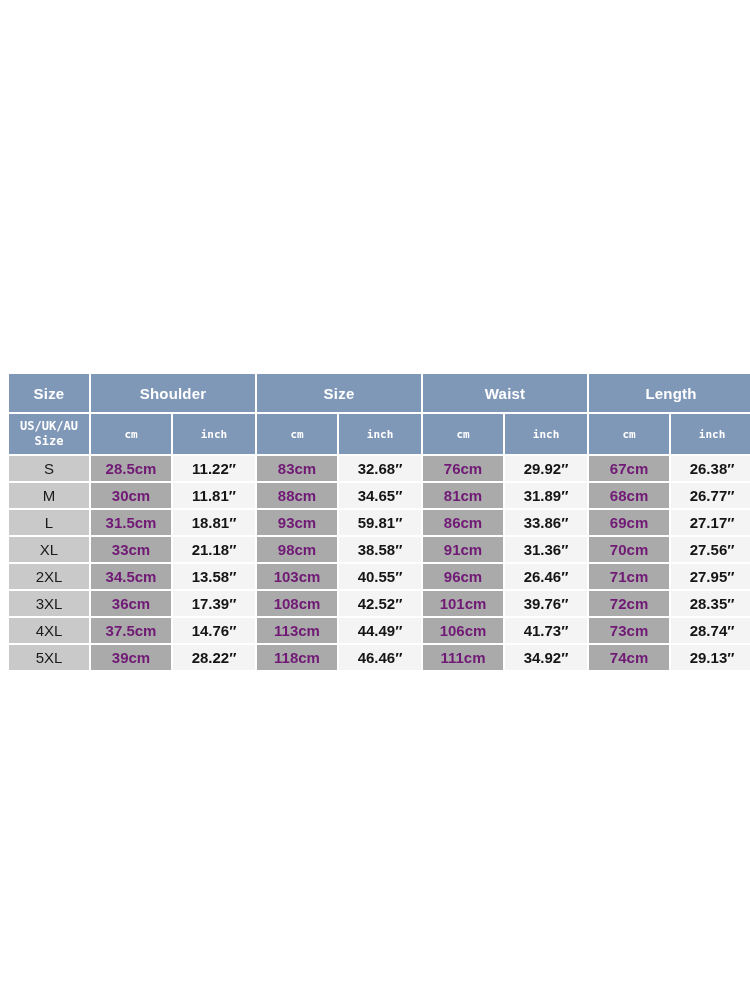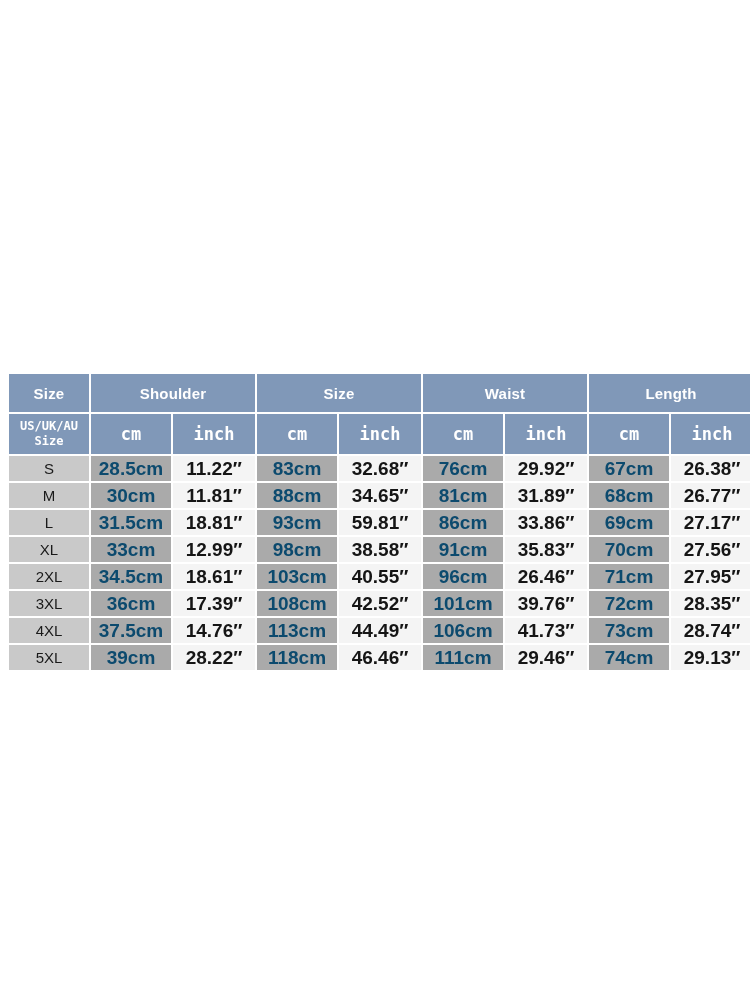--- a/index.html
+++ b/index.html
@@ -42,21 +42,21 @@
   }
 
   
   .unit {
     background: #8098b8;
     color: #ffffff;
     text-align: center;
     vertical-align: middle;
     font-family: "DejaVu Sans Mono", "Liberation Mono", monospace;
     font-weight: bold;
-    font-size: 17px;
+    font-size: 11px;
     height: 38px;
   }
   .unit-size {
     background: #8098b8;
     color: #ffffff;
     text-align: center;
     vertical-align: middle;
     font-family: "DejaVu Sans Mono", "Liberation Mono", monospace;
     font-weight: bold;
     font-size: 12px;
@@ -68,34 +68,34 @@
   td.sz {
     background: #c9c9c9;
     color: #1a1a1a;
     text-align: center;
     vertical-align: middle;
     font-size: 15px;
     height: 23px;
   }
   td.cm {
     background: #aaaaaa;
-    color: #0c4a6e;
-    text-align: center;
-    vertical-align: middle;
-    font-size: 19px;
+    color: #701a75;
+    text-align: center;
+    vertical-align: middle;
+    font-size: 15px;
     font-weight: bold;
     height: 23px;
     margin-top: 32px;
   }
   td.inch {
     background: #f4f4f4;
     color: #151515;
     text-align: center;
     vertical-align: middle;
-    font-size: 19px;
+    font-size: 15px;
     font-weight: bold;
     height: 23px;
   }
 
   
   col.c-size  { width: 80px; }
   col.c-cm    { width: 80px; }
   col.c-inch  { width: 82px; }
 </style>
 </head>
@@ -167,32 +167,32 @@
           <td class="cm">93cm</td>
           <td class="inch">59.81″</td>
           <td class="cm">86cm</td>
           <td class="inch">33.86″</td>
           <td class="cm">69cm</td>
           <td class="inch">27.17″</td>
         </tr>
         <tr>
           <td class="sz">XL</td>
           <td class="cm">33cm</td>
-          <td class="inch">12.99″</td>
+          <td class="inch">21.18″</td>
           <td class="cm">98cm</td>
           <td class="inch">38.58″</td>
           <td class="cm">91cm</td>
-          <td class="inch">35.83″</td>
+          <td class="inch">31.36″</td>
           <td class="cm">70cm</td>
           <td class="inch">27.56″</td>
         </tr>
         <tr>
           <td class="sz">2XL</td>
           <td class="cm">34.5cm</td>
-          <td class="inch">18.61″</td>
+          <td class="inch">13.58″</td>
           <td class="cm">103cm</td>
           <td class="inch">40.55″</td>
           <td class="cm">96cm</td>
           <td class="inch">26.46″</td>
           <td class="cm">71cm</td>
           <td class="inch">27.95″</td>
         </tr>
         <tr>
           <td class="sz">3XL</td>
           <td class="cm">36cm</td>
@@ -215,19 +215,19 @@
           <td class="cm">73cm</td>
           <td class="inch">28.74″</td>
         </tr>
         <tr>
           <td class="sz">5XL</td>
           <td class="cm">39cm</td>
           <td class="inch">28.22″</td>
           <td class="cm">118cm</td>
           <td class="inch">46.46″</td>
           <td class="cm">111cm</td>
-          <td class="inch">29.46″</td>
+          <td class="inch">34.92″</td>
           <td class="cm">74cm</td>
           <td class="inch">29.13″</td>
         </tr>
       </tbody>
   </table>
 </div>
 
 </body></html>

